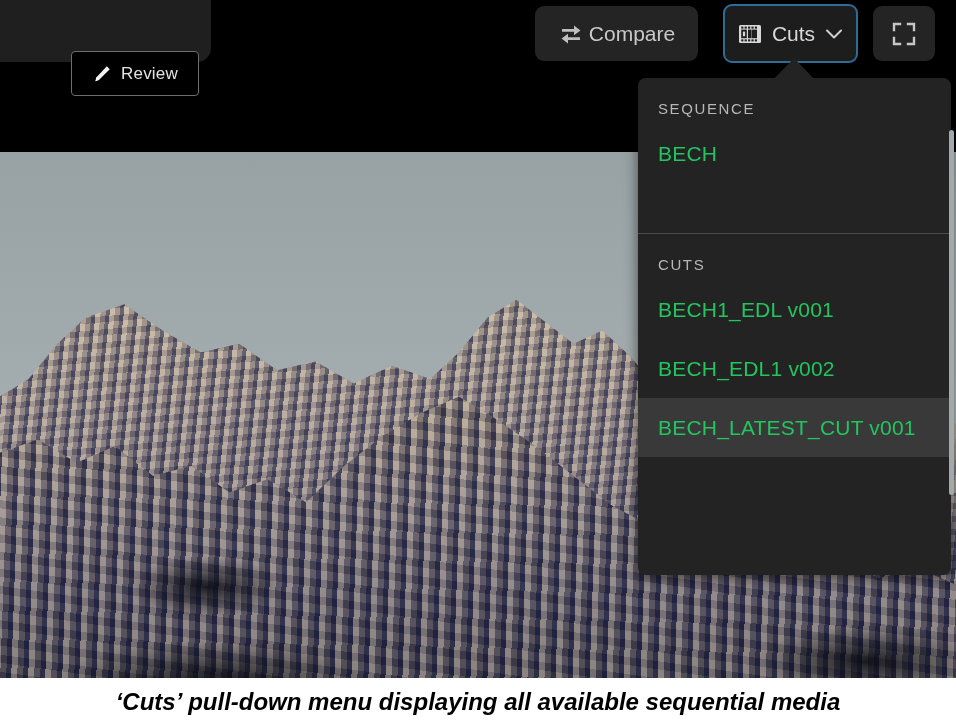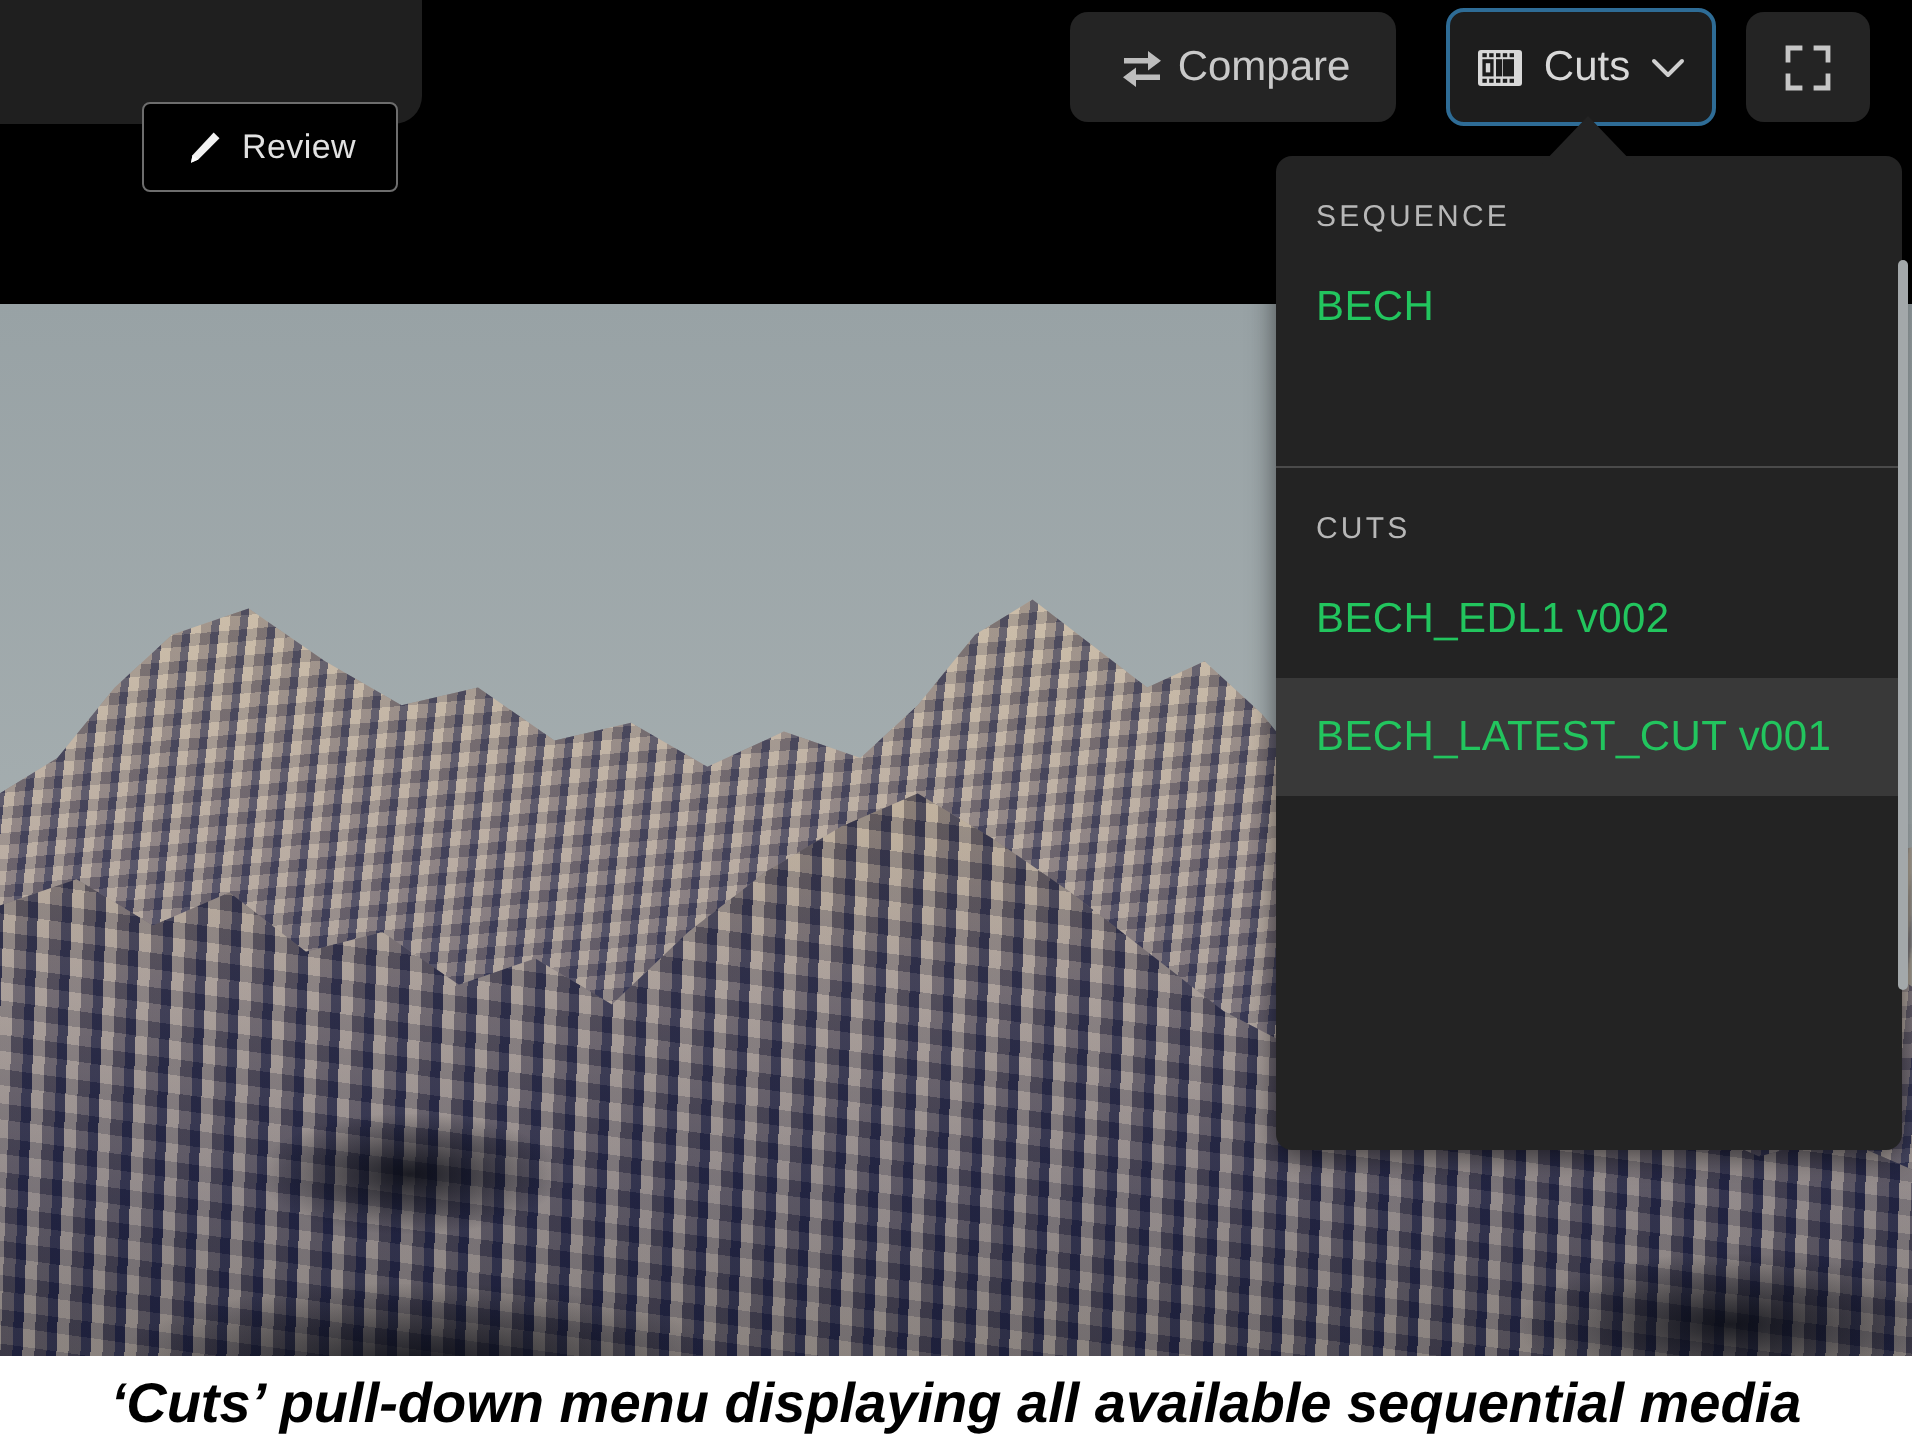--- a/index.html
+++ b/index.html
@@ -190,21 +190,21 @@
   }
 
   
   #caption {
     position: absolute;
     left: 0; top: 678px;
     width: 956px; height: 48px;
     background: #ffffff;
     display: flex; align-items: center; justify-content: center;
     color: #000000;
-    font-size: 28px;
+    font-size: 24px;
     font-style: italic;
     font-weight: bold;
     white-space: nowrap;
   }
 </style>
 </head>
 <body>
 
 <div id="app">
 
@@ -290,20 +290,23 @@
       <div class="menu-item">
         <span>BECH</span>
       </div>
 
       <div style="height:50px"></div>
       <div class="menu-divider"></div>
 
       <div class="menu-section-header">CUTS</div>
 
       <div class="menu-item">
+        <span>BECH1_EDL v001</span>
+      </div>
+      <div class="menu-item">
         <span>BECH_EDL1 v002</span>
       </div>
       <div class="menu-item highlight">
         <span>BECH_LATEST_CUT v001</span>
       </div>
     </div>
 
     <div id="menu-scrollbar"></div>
   </div>
 

